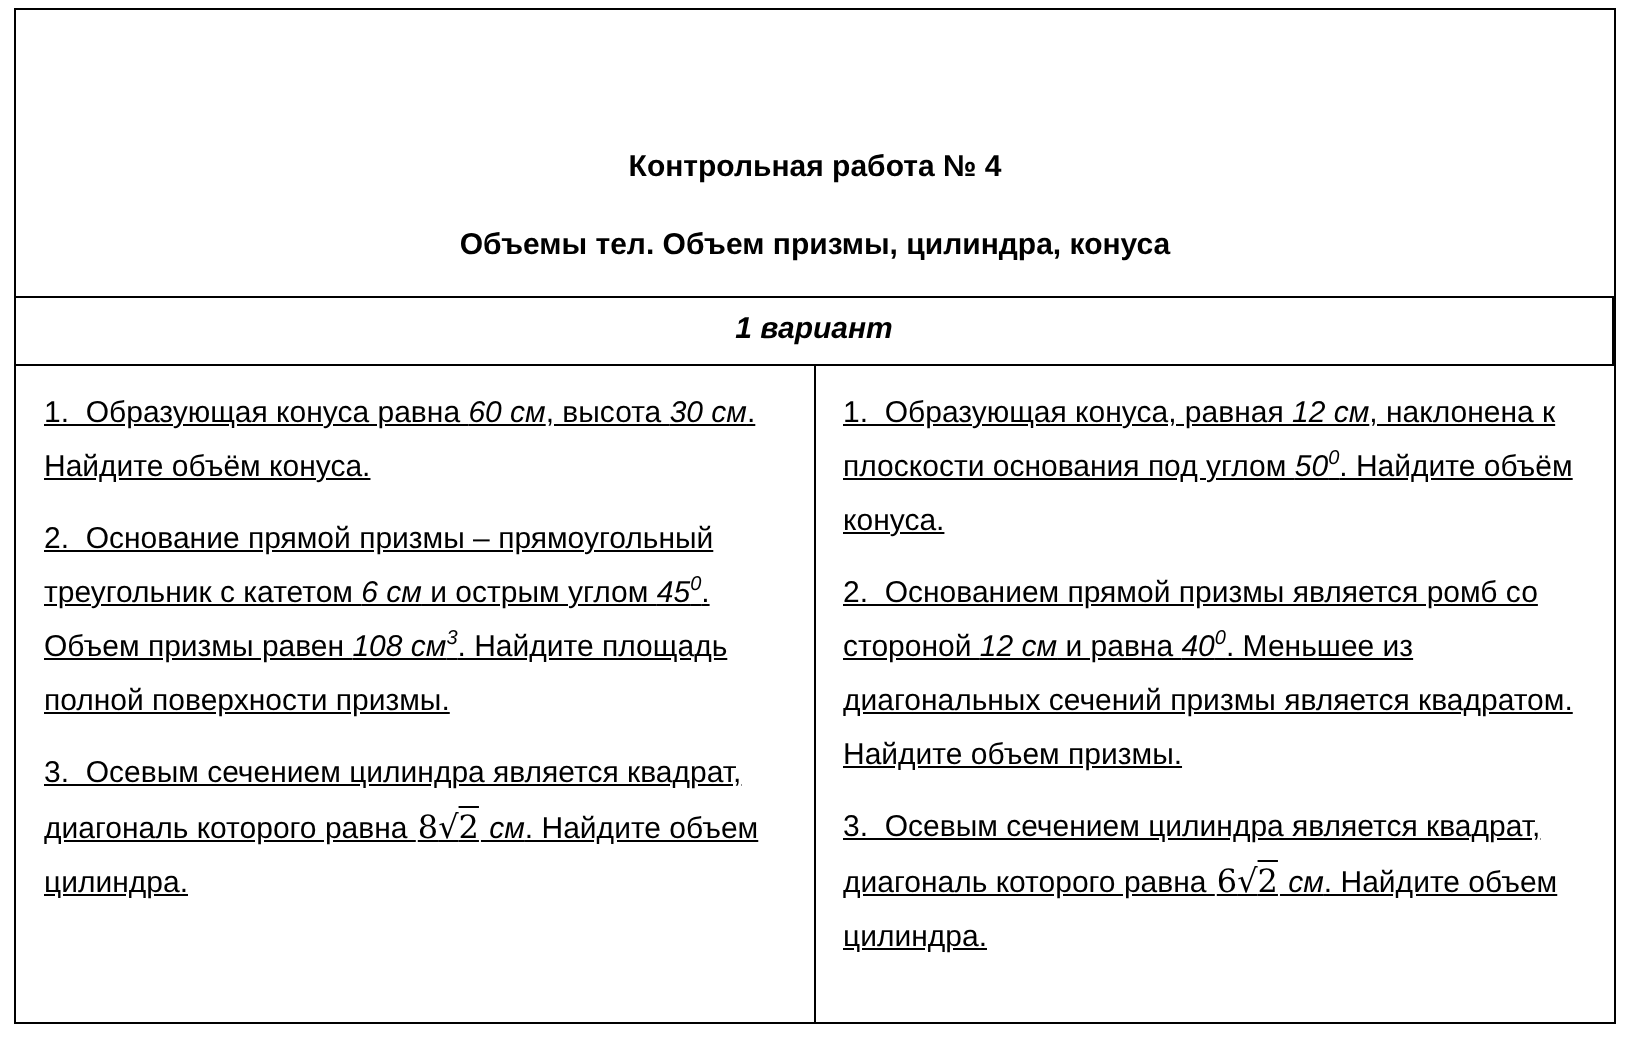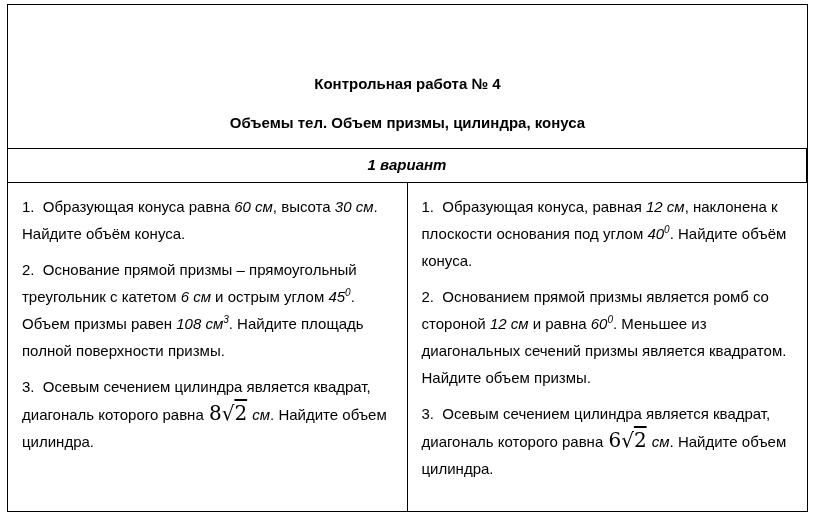--- a/index.html
+++ b/index.html
@@ -60,20 +60,21 @@
     font-style: italic;
     padding: 7px 0 9px 0;
   }
   .header-cell.left {
     border-right: 1px solid #000000;
   }
   .body-row {
     display: flex;
     align-items: stretch;
     min-height: 304px;
+    text-decoration: underline;
   }
   .body-cell {
     flex: 1 1 50%;
     box-sizing: border-box;
     padding: 10px 18px 20px 14px;
   }
   .body-cell.left {
     border-right: 1px solid #000000;
   }
   p.problem {
@@ -85,21 +86,21 @@
     font-style: italic;
   }
   .sup {
     font-style: italic;
     font-size: 10px;
     vertical-align: super;
     line-height: 0;
   }
   .math {
     font-family: "DejaVu Serif", serif;
-    font-size: 20px;
+    font-size: 16px;
     padding: 0 1px;
     white-space: nowrap;
   }
   .math .sqrt {
     font-style: normal;
   }
   .math .radicand {
     text-decoration: overline;
   }
 </style>
@@ -118,20 +119,20 @@
       <div class="header-cell left">1 вариант</div>
     </div>
 
     <div class="body-row">
       <div class="body-cell left">
         <p class="problem"><span class="rn">1.&nbsp;&nbsp;Образующая конуса равна </span><span class="it">60 см</span><span class="rn">, высота </span><span class="it">30 см</span><span class="rn">. Найдите объём конуса.</span></p>
         <p class="problem"><span class="rn">2.&nbsp;&nbsp;Основание прямой призмы – прямоугольный треугольник с катетом </span><span class="it">6 см</span><span class="rn"> и острым углом </span><span class="it">45</span><span class="sup">0</span><span class="rn">. Объем призмы равен </span><span class="it">108 см</span><span class="sup">3</span><span class="rn">. Найдите площадь полной поверхности призмы.</span></p>
         <p class="problem"><span class="rn">3.&nbsp;&nbsp;Осевым сечением цилиндра является квадрат, диагональ которого равна </span><span class="math"><span>8</span><span class="sqrt">√</span><span class="radicand">2</span></span><span class="it"> см</span><span class="rn">. Найдите объем цилиндра.</span></p>
       </div>
       <div class="body-cell">
-        <p class="problem"><span class="rn">1.&nbsp;&nbsp;Образующая конуса, равная </span><span class="it">12 см</span><span class="rn">, наклонена к плоскости основания под углом </span><span class="it">40</span><span class="sup">0</span><span class="rn">. Найдите объём конуса.</span></p>
-        <p class="problem"><span class="rn">2.&nbsp;&nbsp;Основанием прямой призмы является ромб со стороной </span><span class="it">12 см</span><span class="rn"> и равна </span><span class="it">60</span><span class="sup">0</span><span class="rn">. Меньшее из диагональных сечений призмы является квадратом. Найдите объем призмы.</span></p>
+        <p class="problem"><span class="rn">1.&nbsp;&nbsp;Образующая конуса, равная </span><span class="it">12 см</span><span class="rn">, наклонена к плоскости основания под углом </span><span class="it">50</span><span class="sup">0</span><span class="rn">. Найдите объём конуса.</span></p>
+        <p class="problem"><span class="rn">2.&nbsp;&nbsp;Основанием прямой призмы является ромб со стороной </span><span class="it">12 см</span><span class="rn"> и равна </span><span class="it">40</span><span class="sup">0</span><span class="rn">. Меньшее из диагональных сечений призмы является квадратом. Найдите объем призмы.</span></p>
         <p class="problem"><span class="rn">3.&nbsp;&nbsp;Осевым сечением цилиндра является квадрат, диагональ которого равна </span><span class="math"><span>6</span><span class="sqrt">√</span><span class="radicand">2</span></span><span class="it"> см</span><span class="rn">. Найдите объем цилиндра.</span></p>
       </div>
     </div>
 
   </div>
 </div>
 
 </body></html>

